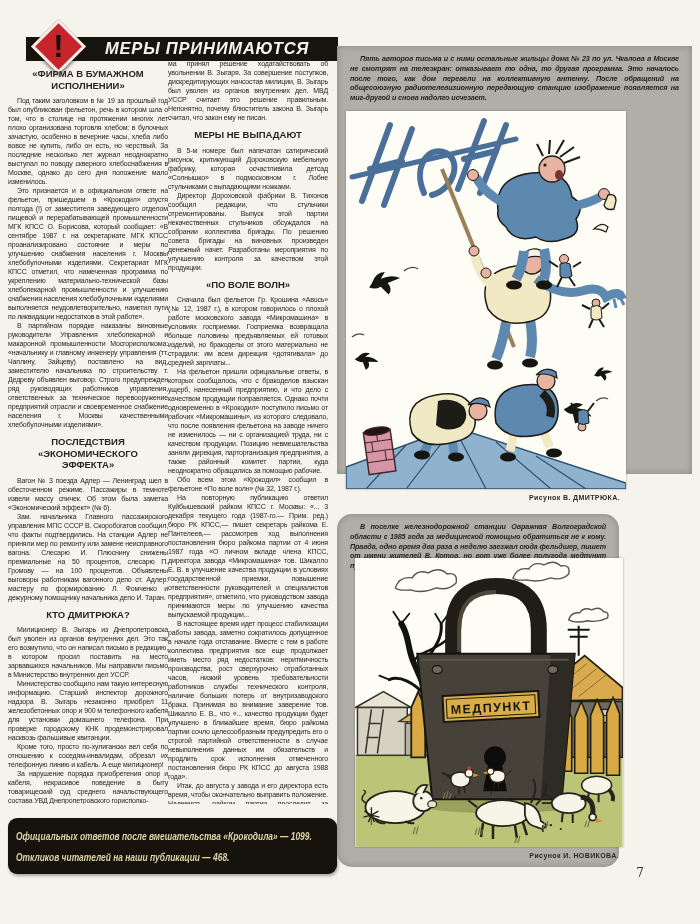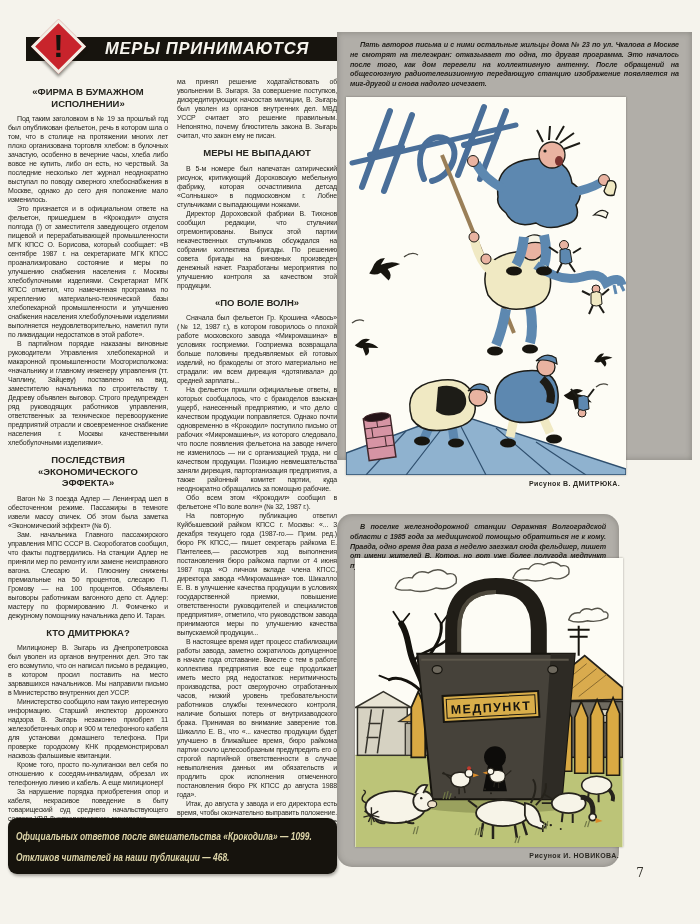--- a/index.html
+++ b/index.html
@@ -20,22 +20,22 @@
     background:#c8242c; border:3px solid #f2efe6; transform:rotate(45deg);
     box-shadow:2px 2px 3px rgba(20,18,12,.45);
   }
   .diamond-excl {
     position:absolute; left:29px; top:1px; width:43px; height:43px;
     display:flex; align-items:center; justify-content:center;
     font-size:31px; font-weight:900; color:#15130d;
   }
   
   .columns {
-    position:absolute; left:8px; top:77px; width:330px; height:745px;
-    display:flex; gap:9px; overflow:hidden;
+    position:absolute; left:8px; top:59px; width:330px; height:745px;
+    display:flex; overflow:hidden;
   }
   .col { width:160px; font-size:7px; line-height:9px; text-align:justify; letter-spacing:-.15px; }
   .body-p { margin:0; text-indent:9px; }
   .body-p.noindent { text-indent:0; }
   .sec-head {
     margin:7px 4px 5px; text-align:center; font-size:9.5px; line-height:11.5px;
     font-weight:bold; letter-spacing:0;
   }
   .col:first-child .sec-head:first-child { margin-top:9px; }
   
@@ -44,21 +44,21 @@
     background:#16130d; border-radius:9px; padding:8px 8px 0; box-sizing:border-box;
     box-shadow:1px 2px 3px rgba(20,18,12,.35);
   }
   .stats-line {
     display:block; color:#ddd5a9; font-weight:bold; font-style:italic;
     font-size:10.5px; line-height:21px; white-space:nowrap;
     transform:scaleX(.8); transform-origin:0 50%;
   }
   
   .panel { position:absolute; background:#b1aea8; box-shadow:inset 0 0 6px rgba(60,58,52,.35); }
-  .panel1 { left:337px; top:32px; width:355px; height:428px; }
+  .panel1 { left:337px; top:46px; width:355px; height:428px; }
   .panel2 { left:337px; top:514px; width:282px; height:353px;border-radius:15px; }
   .intro {
     margin:8px 13px 0; font-size:7.2px; line-height:9.8px; font-weight:bold; font-style:italic;
     text-align:justify; color:#201e19; text-indent:10px; letter-spacing:-.1px;
   }
   .art { position:absolute; background:#fdfcf5; box-shadow:0 0 2px rgba(40,38,32,.4); }
   .art1 { left:9px;  top:65px; width:280px; height:378px; }
   .art2 { left:18px; top:44px; width:268px; height:289px; }
   .art svg { display:block; width:100%; height:100%; }
   .caption { position:absolute; font-size:7px; font-weight:bold; color:#2b2923; letter-spacing:.4px; }

